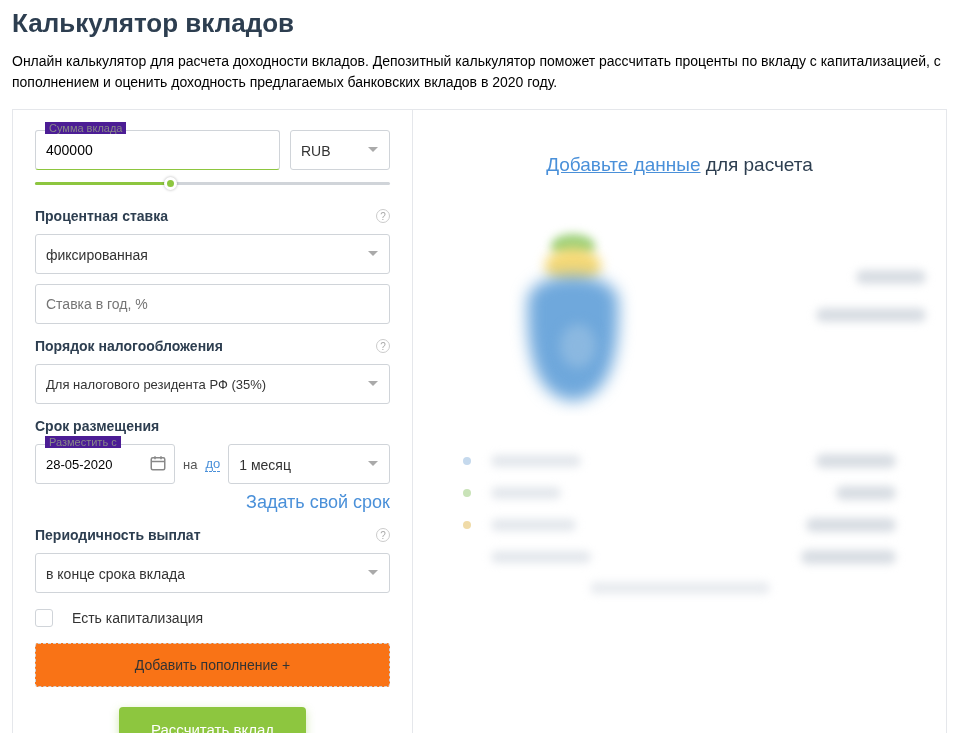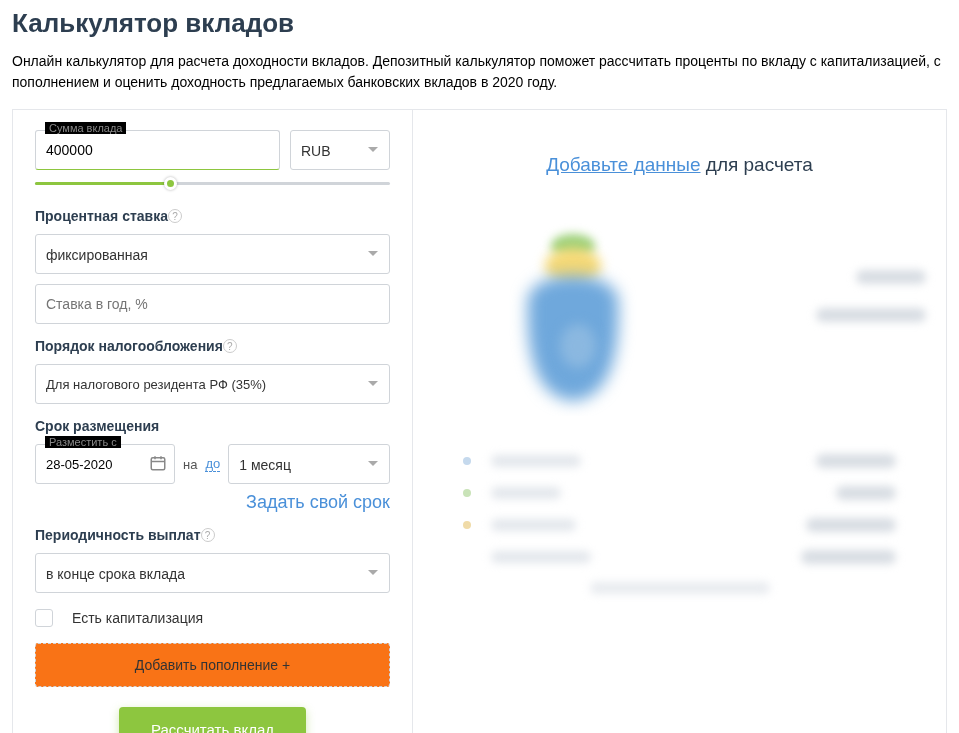--- a/index.html
+++ b/index.html
@@ -4,30 +4,30 @@
 <style>
 * { box-sizing: border-box; margin: 0; padding: 0; }
 body { font-family: Arial, sans-serif; background: #fff; color: #333; padding: 0 12px; }
 .page-title { font-size: 26px; font-weight: bold; color: #2d3e50; margin: 8px 0 12px; }
 .page-desc { font-size: 14px; color: #000000; line-height: 1.5; margin-bottom: 16px; }
 .container { display: flex; gap: 0; border: 1px solid #e5e7eb; }
 .left-panel { width: 400px; padding: 20px 22px; border-right: 1px solid #e5e7eb; }
 .right-panel { flex: 1; padding: 30px 20px; position: relative; }
 .field-row { display: flex; gap: 10px; margin-bottom: 4px; }
 .amount-wrap { position: relative; flex: 1; }
-.float-label { position: absolute; top: -8px; left: 10px; background: #000000; padding: 0 4px; font-size: 11px; color: #888; }
+.float-label { position: absolute; top: -8px; left: 10px; background: #4c1d95; padding: 0 4px; font-size: 11px; color: #888; }
 .input, .select { width: 100%; height: 40px; border: 1px solid #d0d4d9; border-radius: 3px; padding: 0 10px; font-size: 14px; background: #fff; }
 .currency-sel { width: 100px; position: relative; }
 .select-box { position: relative; }
 .select-box::after { content: ""; position: absolute; right: 12px; top: 17px; border: 5px solid transparent; border-top-color: #aaa; }
 .slider-wrap { position: relative; height: 20px; margin-bottom: 12px; }
 .slider-track { position: absolute; top: 8px; left: 0; right: 0; height: 3px; background: #d0d4d9; border-radius: 2px; }
 .slider-fill { position: absolute; top: 8px; left: 0; height: 3px; background: #8dc63f; border-radius: 2px; width: 38%; }
 .slider-thumb { position: absolute; top: 3px; left: 38%; width: 13px; height: 13px; background: #8dc63f; border: 3px solid #fff; border-radius: 50%; box-shadow: 0 0 3px rgba(0,0,0,0.3); margin-left: -6px; }
-.section-label { font-size: 14px; font-weight: bold; color: #2d3e50; margin: 14px 0 10px; display: flex; align-items: center; gap: 0; }
+.section-label { font-size: 14px; font-weight: bold; color: #2d3e50; margin: 14px 0 10px; display: flex; align-items: center; gap: 0; justify-content: space-between; }
 .help-icon { display: inline-flex; width: 14px; height: 14px; border: 1px solid #ccc; border-radius: 50%; align-items: center; justify-content: center; font-size: 10px; color: #aaa; font-weight: normal; }
 .date-row { display: flex; gap: 8px; align-items: center; }
 .date-wrap { position: relative; width: 140px; }
 .date-input { width: 100%; height: 40px; border: 1px solid #d0d4d9; border-radius: 3px; padding: 0 32px 0 10px; font-size: 13px; }
 .cal-icon { position: absolute; right: 8px; top: 10px; width: 18px; height: 18px; }
 .sep-text { font-size: 13px; color: #555; }
 .do-link { font-size: 13px; color: #4a90d9; border-bottom: 1px dashed #4a90d9; cursor: pointer; }
 .term-sel { flex: 1; }
 .custom-term { text-align: right; margin-top: 8px; }
 .custom-term a { font-size: 18px; color: #4a90d9; cursor: pointer; }

